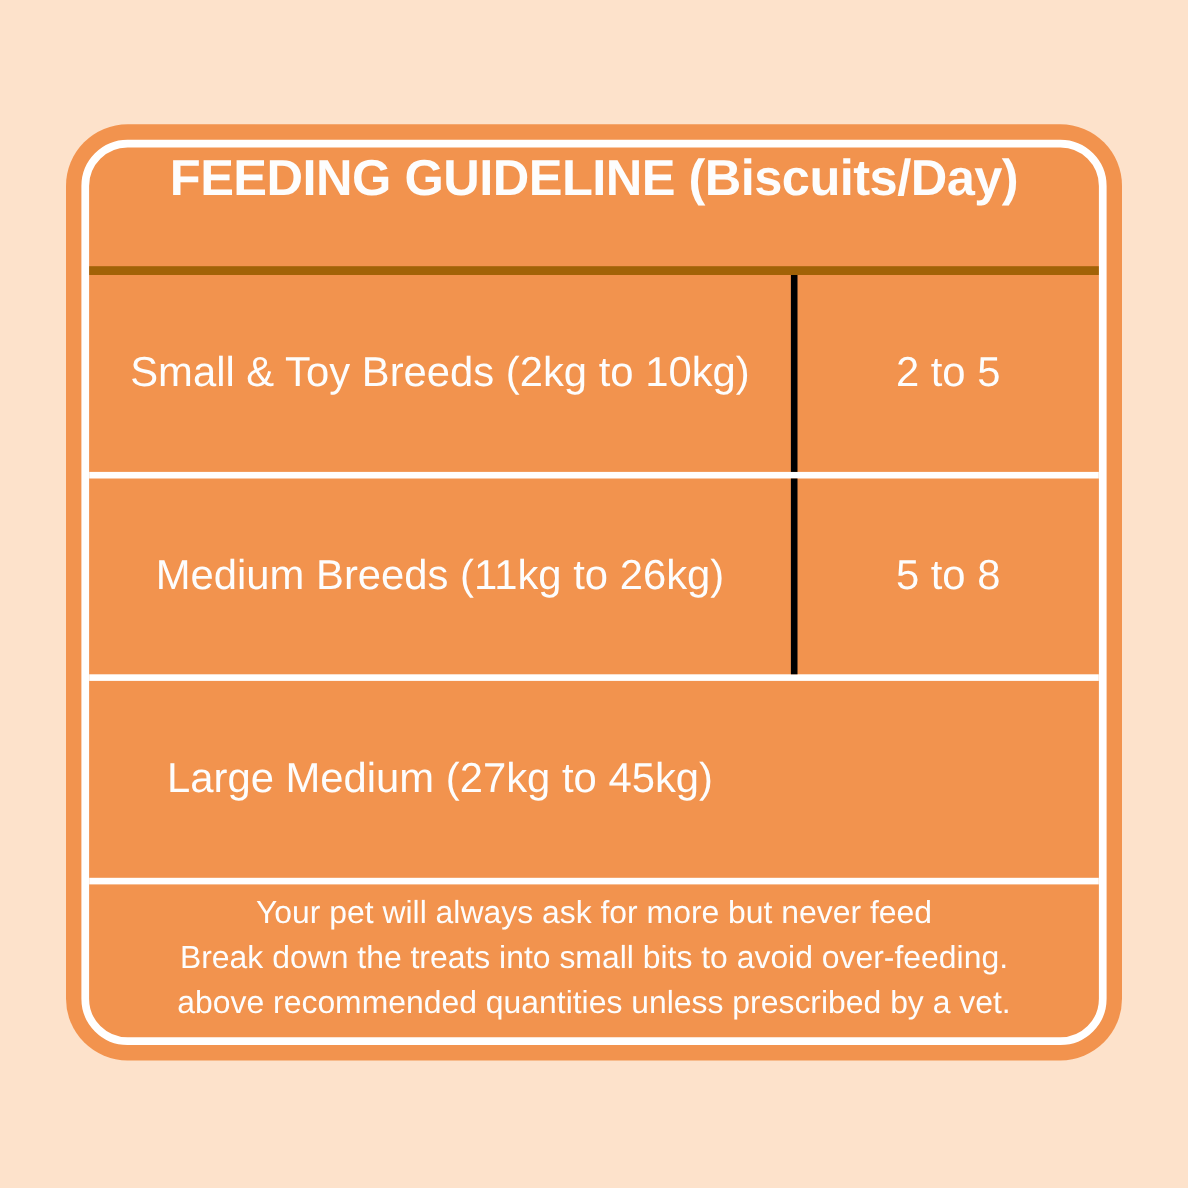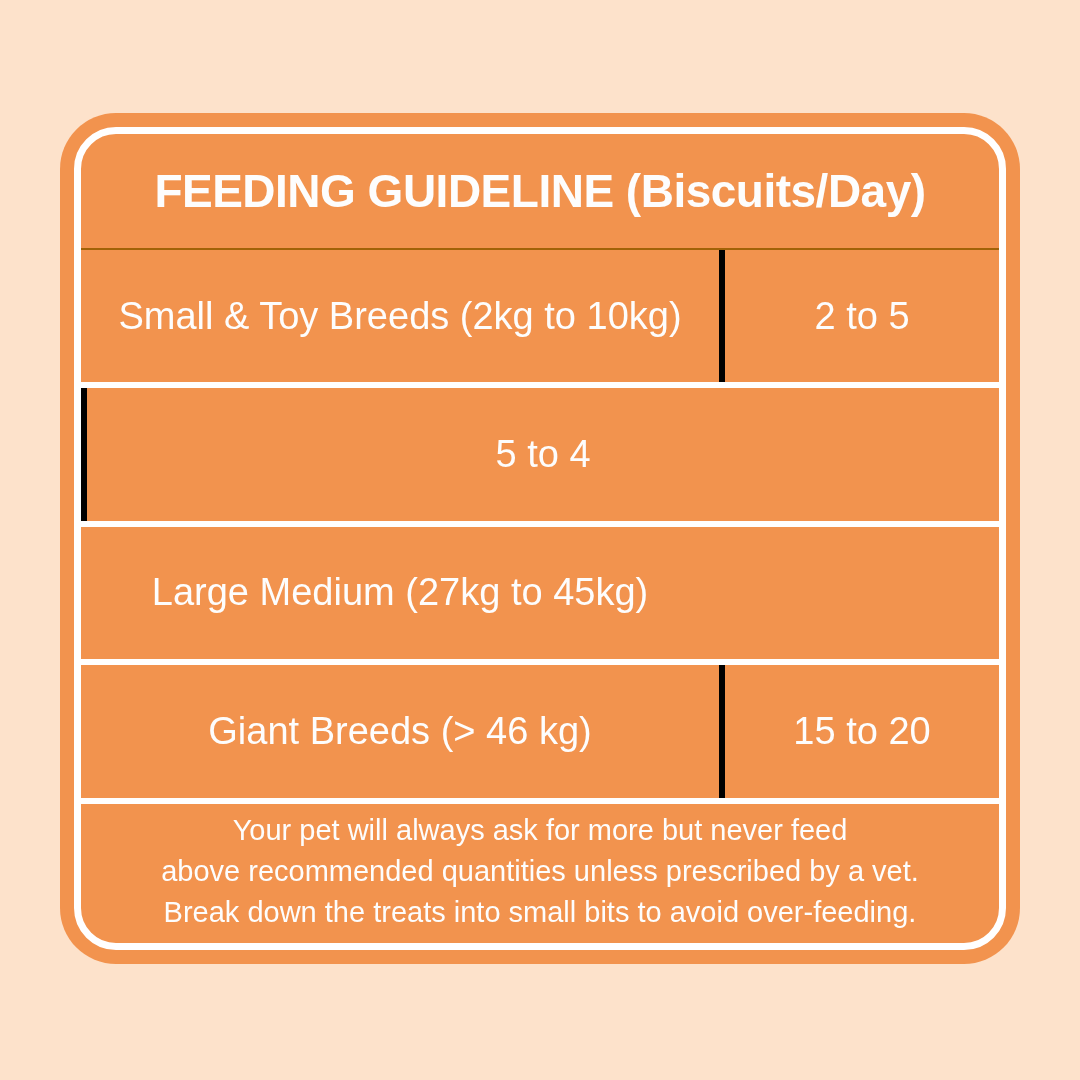--- a/index.html
+++ b/index.html
@@ -39,23 +39,23 @@
     border-radius: 42px;
     display: flex;
     flex-direction: column;
     overflow: hidden;
     color: #FFFFFF;
   }
 
   .title-row {
     flex: 0 0 116px;
     display: flex;
-    align-items: center;
+    align-items: flex-start;
     justify-content: center;
-    border-bottom: 2px solid #a16207;
+    border-bottom: 8px solid #a16207;
   }
 
   .title {
     font-size: 46px;
     font-weight: 700;
     letter-spacing: -0.5px;
     white-space: nowrap;
     color: #FDFDFD;
   }
 
@@ -112,33 +112,30 @@
       <div class="title-row">
         <div class="title">FEEDING GUIDELINE (Biscuits/Day)</div>
       </div>
 
       <div class="data-row">
         <div class="cell label">Small &amp; Toy Breeds (2kg to 10kg)</div>
         <div class="cell value">2 to 5</div>
       </div>
 
       <div class="data-row">
-        <div class="cell value">5 to 4</div>
+        <div class="cell label">Medium Breeds (11kg to 26kg)</div>
+        <div class="cell value">5 to 8</div>
       </div>
 
       <div class="data-row">
         <div class="cell label">Large Medium (27kg to 45kg)</div>
       </div>
 
-      <div class="data-row">
-        <div class="cell label">Giant Breeds (&gt; 46 kg)</div>
-        <div class="cell value">15 to 20</div>
-      </div>
 
       <div class="footer-row">
         <div class="note-line">Your pet will always ask for more but never feed</div>
+        <div class="note-line">Break down the treats into small bits to avoid over-feeding.</div>
         <div class="note-line">above recommended quantities unless prescribed by a vet.</div>
-        <div class="note-line">Break down the treats into small bits to avoid over-feeding.</div>
       </div>
 
     </div>
   </div>
 </div>
 
 </body></html>

